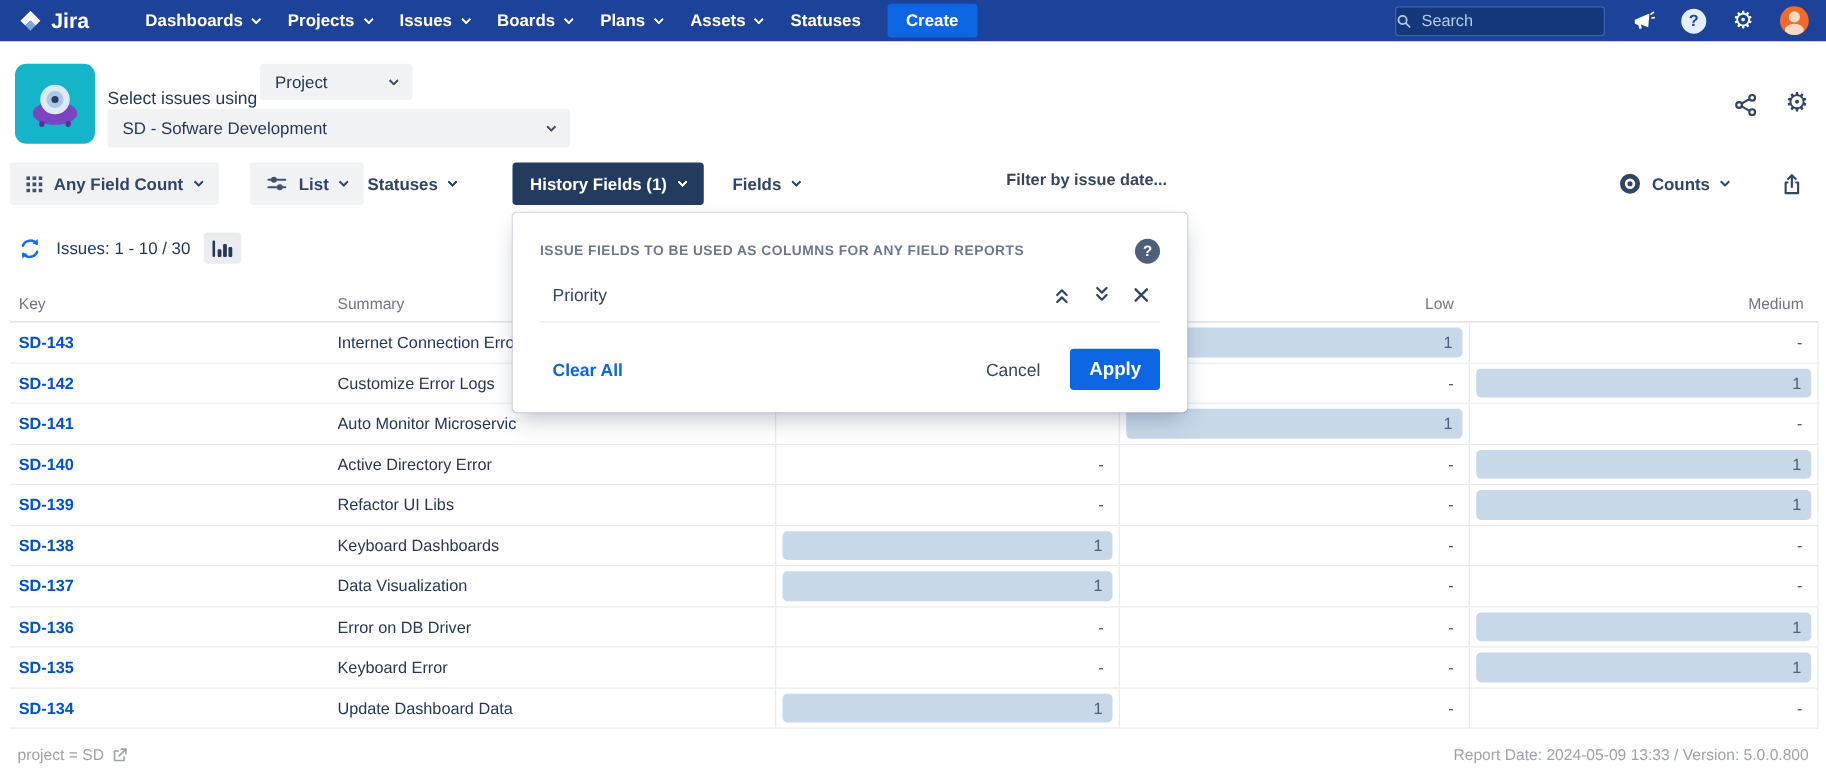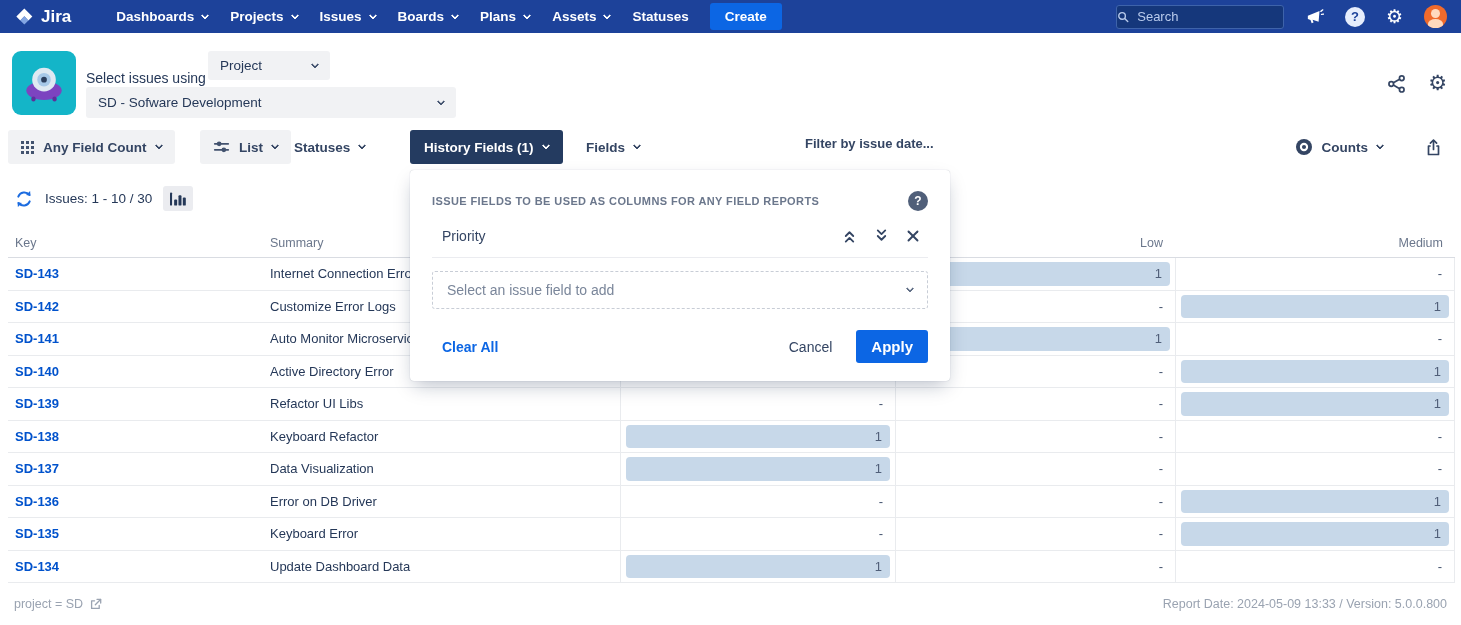--- a/index.html
+++ b/index.html
@@ -330,21 +330,21 @@
           <div class="cell val">-</div>
           <div class="cell val">-</div>
           <div class="cell val">
             <div class="bar">
               <span>1</span>
             </div>
           </div>
         </div>
         <div class="trow">
           <div class="cell key">SD-138</div>
-          <div class="cell summary">Keyboard Refactor</div>
+          <div class="cell summary">Keyboard Dashboards</div>
           <div class="cell val">
             <div class="bar">
               <span>1</span>
             </div>
           </div>
           <div class="cell val">-</div>
           <div class="cell val">-</div>
         </div>
         <div class="trow">
           <div class="cell key">SD-137</div>
@@ -414,24 +414,20 @@
           </svg>
         </span>
         <span class="ic">
           <svg width="14" height="14" viewBox="0 0 14 14" stroke="#344563" stroke-width="1.9" stroke-linecap="round">
             <line x1="2.5" y1="2.5" x2="11.5" y2="11.5"></line>
               <line x1="11.5" y1="2.5" x2="2.5" y2="11.5"></line>
           </svg>
         </span>
       </span>
     </div>
-    <div class="popup-select">
-      <span>Select an issue field to add</span>
-      <span class="chev"></span>
-    </div>
     <div class="popup-foot">
       <span class="clear-all">Clear All</span>
       <span class="cancel-btn">Cancel</span>
       <button class="apply-btn">Apply</button>
     </div>
   </div>
 
   <div class="page-footer">
     <span class="footer-left">
       <span>project = SD</span>

